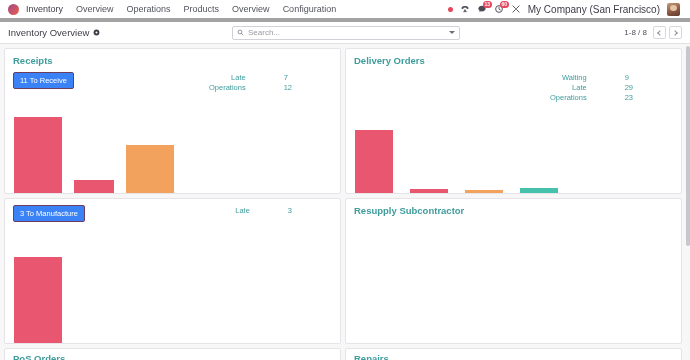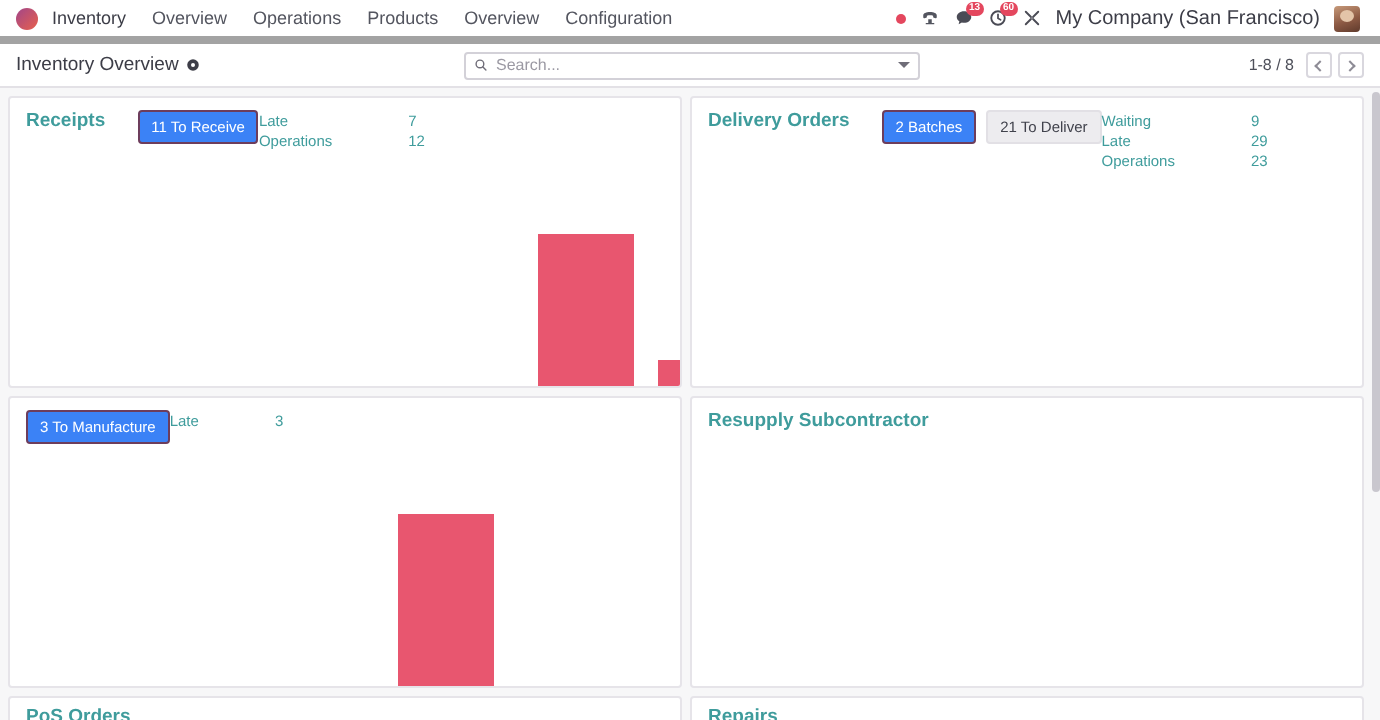--- a/index.html
+++ b/index.html
@@ -177,21 +177,21 @@
     position: relative;
   }
   .card {
     width: 337px;
     background: #ffffff;
     border: 1px solid #e6e4e9;
     border-radius: 2px;
     position: relative;
     overflow: hidden;
     display: flex;
-    flex-direction: row;
+    flex-direction: column;
   }
   .card.tall { height: 146px; }
   .card.stub { height: 16px; }
 
   .card-title {
     font-size: 9.5px;
     font-weight: 700;
     color: #3f9c9c;
     padding: 6px 8px 0 8px;
     white-space: nowrap;
@@ -228,20 +228,21 @@
     column-gap: 38px;
     row-gap: 1px;
     padding-right: 40px;
     padding-top: 1px;
   }
   .stat-label {
     font-size: 7.5px;
     color: #3f9c9c;
     white-space: nowrap;
     cursor: pointer;
+    text-align: right;
   }
   .stat-value {
     font-size: 7.5px;
     color: #3f9c9c;
     text-align: left;
     cursor: pointer;
   }
   .chart {
     margin-top: auto;
     display: flex;
@@ -370,24 +371,20 @@
       <span class="bar-gap"></span>
       <span class="bar" style="width:40px;height:13px;background:#e8566f"></span>
       <span class="bar-gap"></span>
       <span class="bar" style="width:48px;height:48px;background:#f2a25c"></span>
     </div>
   </div>
 
   <div class="card tall">
     <div class="card-title">Delivery Orders</div>
     <div class="card-body">
-      <div class="btn-row">
-        <span class="btn primary">2 Batches</span>
-        <span class="btn secondary">21 To Deliver</span>
-      </div>
       <div class="stats">
         <span class="stat-label">Waiting</span>
         <span class="stat-value">9</span>
         <span class="stat-label">Late</span>
         <span class="stat-value">29</span>
         <span class="stat-label">Operations</span>
         <span class="stat-value">23</span>
       </div>
     </div>
     <div class="chart">

